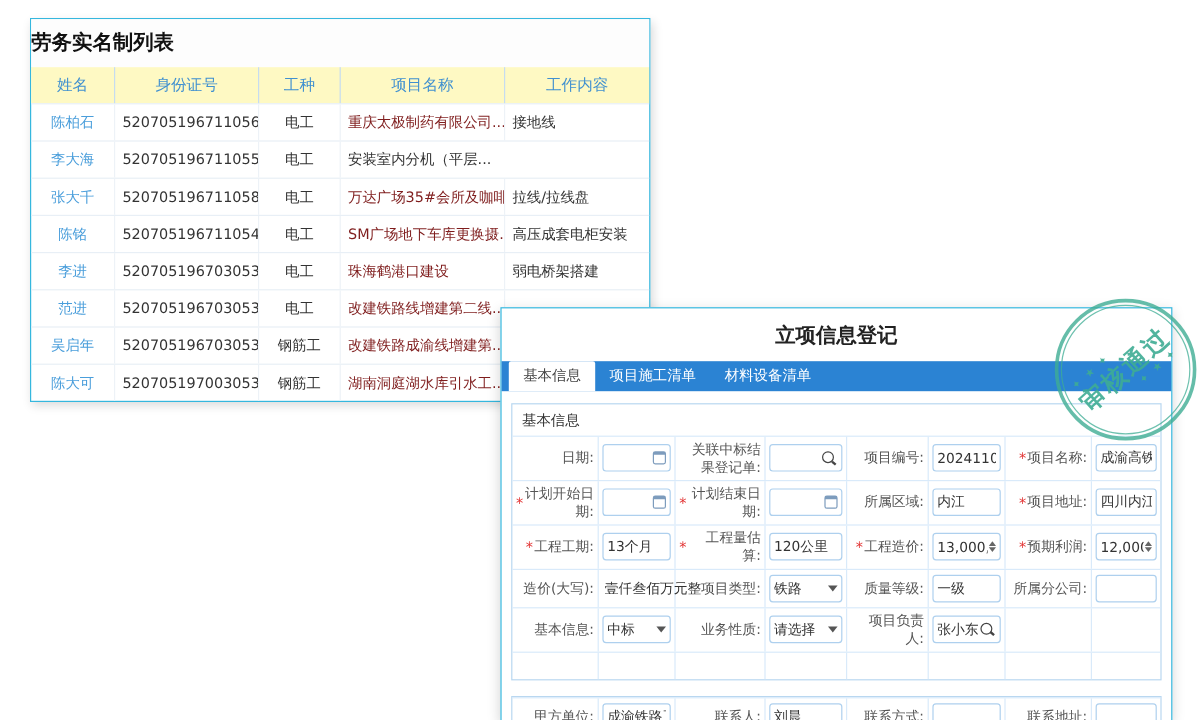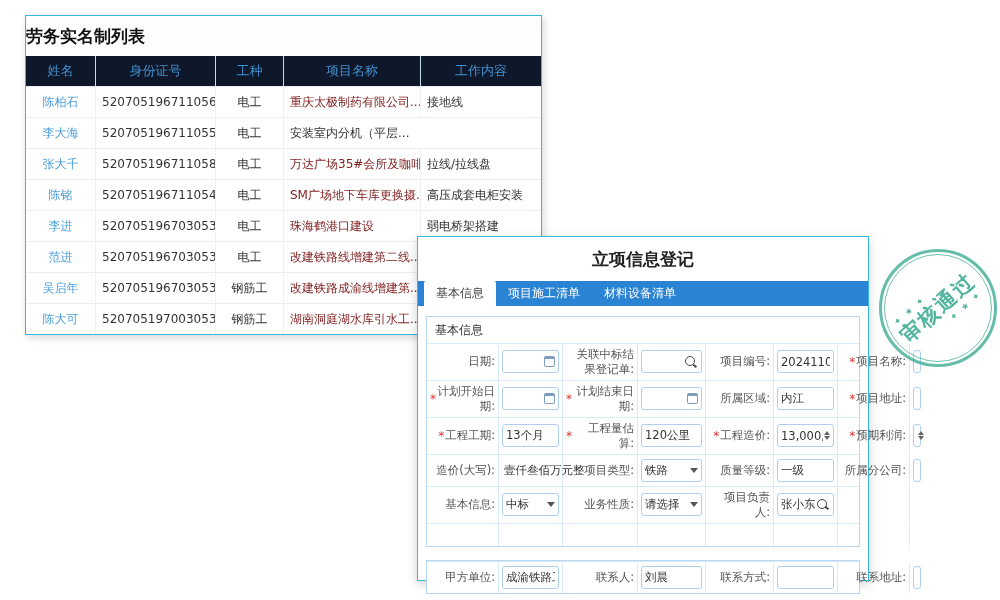--- a/index.html
+++ b/index.html
@@ -3,34 +3,34 @@
 <meta charset="utf-8">
 <style>
   html,body{margin:0;padding:0;background:#fff;}
   .stage{position:relative;width:1000px;height:600px;background:#fff;overflow:hidden;
          font-family:"DejaVu Sans","Liberation Sans",sans-serif;}
 
   
   .labor{position:absolute;left:25px;top:15px;width:515px;background:#fff;
          border:1px solid #35b7de;box-shadow:2px 3px 8px rgba(0,0,0,.15);z-index:1;}
   .ltitle{height:40px;line-height:40px;font-size:17px;font-weight:bold;color:#111;background:#fdfdfd;}
-  .lhead{display:grid;grid-template-columns:70px 120px 68px 137px 1fr;background:#0f172a;height:30px;}
+  .lhead{display:grid;grid-template-columns:70px 120px 68px 137px 1fr;background:#fef9c3;height:30px;}
   .lhead>div{display:flex;align-items:center;justify-content:center;color:#4090d0;font-size:13px;
              border-right:1px solid #c6dcf0;}
   .lhead>div:last-child{border-right:none;}
   .lrow{display:grid;grid-template-columns:70px 120px 68px 137px 1fr;height:30px;border-top:1px solid #e8eff6;}
   .lcell{display:flex;align-items:center;font-size:12px;color:#333;border-right:1px solid #edf2f7;
          padding:12px 6px;white-space:nowrap;overflow:hidden;}
   .lcell:last-child{border-right:none;}
   .c-name{justify-content:center;color:#4a9edb;cursor:pointer;}
   .c-trade{justify-content:center;}
   .c-project{color:#7f1d1d;cursor:pointer;}
 
   
-  .formp{position:absolute;left:417px;top:236px;width:452px;height:345px;background:#fff;
+  .formp{position:absolute;left:417px;top:256px;width:560px;height:345px;background:#fff;
          border:1px solid #35b7de;box-shadow:0 3px 10px rgba(0,0,0,.18);z-index:2;box-sizing:border-box;}
   .ftitle{margin-top:11px;height:24px;text-align:center;font-size:17px;font-weight:bold;color:#222;}
   .tabbar{margin-top:9px;height:25px;background:#2b83d3;display:flex;padding-left:6px;}
   .tab{line-height:25px;padding:0 12px;font-size:12px;color:#fff;cursor:pointer;border-radius:2px 2px 0 0;}
   .tab.active{background:#fff;color:#444;}
   .fcontent{padding:10px 8px 0 8px;}
   .gbox{border:1px solid #b9d7f0;margin-bottom:13px;background:#fff;}
   .gtitle{font-size:12px;color:#333;padding:5px 8px 4px 8px;}
   .frow{display:grid;grid-template-columns:72px 64px 75px 68px 68px 64px 72px 1fr;
         border-top:1px solid #d9eafa;min-height:31px;}

